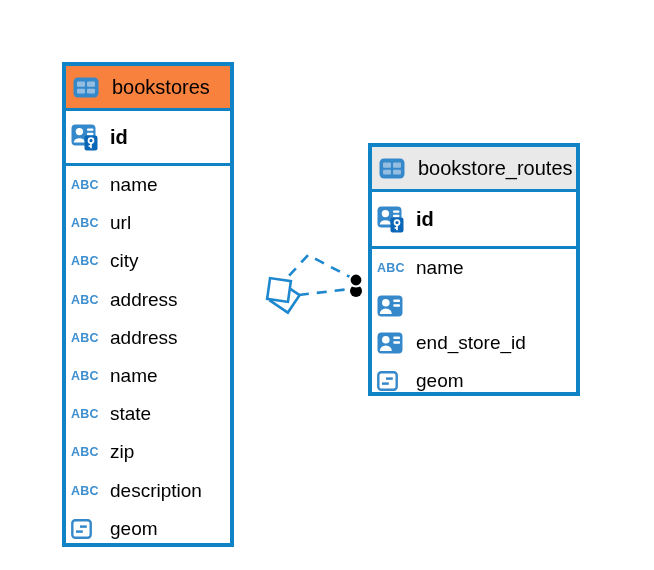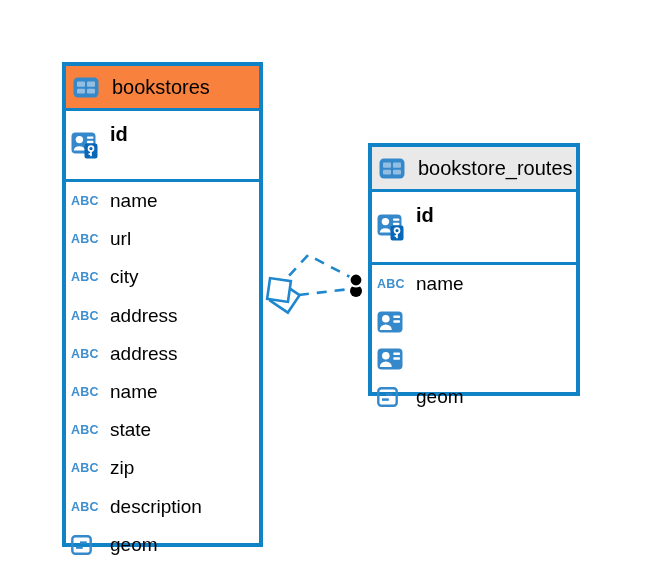--- a/index.html
+++ b/index.html
@@ -10,26 +10,26 @@
     color:#000;
   }
   .er-table{
     position:absolute;box-sizing:border-box;background:#fff;
     border:4px solid #1082C6;z-index:1;
   }
   .er-table .thead{
     display:flex;align-items:center;gap:9px;padding:0 7px;
     border-bottom:3px solid #1082C6;font-size:20px;
   }
-  #tbl-bookstores{left:62px;top:62px;width:201px;height:485px;}
+  #tbl-bookstores{left:62px;top:62px;width:172px;height:485px;}
   #tbl-bookstores .thead{height:42px;background:#F8813E;}
   #tbl-routes{left:368px;top:143px;width:212px;height:253px;}
   #tbl-routes .thead{height:42px;background:#E9E9E9;}
   .pk-row{
-    display:flex;gap:9px;padding:12px 5px;
+    display:flex;align-items:center;gap:9px;padding:4px 5px;
     border-bottom:3px solid #1082C6;font-size:20px;font-weight:bold;
   }
   #tbl-bookstores .pk-row{height:44px;}
   #tbl-routes .pk-row{height:46px;}
   .cols{}
   .col-row{
     display:flex;align-items:center;gap:9px;padding:0 5px;
     font-size:19px;
   }
   #tbl-bookstores .col-row{height:38.2px;}
@@ -199,20 +199,21 @@
     <div class="col-row">
       <span class="icon-slot">
         <svg width="26" height="22" viewBox="0 0 26 22">
           <rect x="0.5" y="0.5" width="25" height="21" rx="4" fill="#3589CB"></rect>
           <circle cx="8.8" cy="7.8" r="3.8" fill="#fff"></circle>
           <path d="M2.8 19 a6 5.5 0 0 1 12 0 z" fill="#fff"></path>
           <rect x="16.3" y="4.6" width="6.7" height="2.5" rx="0.8" fill="#fff"></rect>
           <rect x="16.3" y="9.2" width="6.7" height="2.5" rx="0.8" fill="#fff"></rect>
         </svg>
       </span>
+      <span class="label">end_store_id</span>
     </div>
     <div class="col-row">
       <span class="icon-slot">
         <svg width="21" height="20" viewBox="0 0 21 20">
           <rect x="1.3" y="1.3" width="18.4" height="17.4" rx="3" fill="none" stroke="#3589CB" stroke-width="2.4"></rect>
           <line x1="9" y1="7.6" x2="15.8" y2="7.6" stroke="#3589CB" stroke-width="2.5"></line>
           <line x1="5" y1="12.6" x2="11.8" y2="12.6" stroke="#3589CB" stroke-width="2.5"></line>
         </svg>
       </span>
       <span class="label">geom</span>

